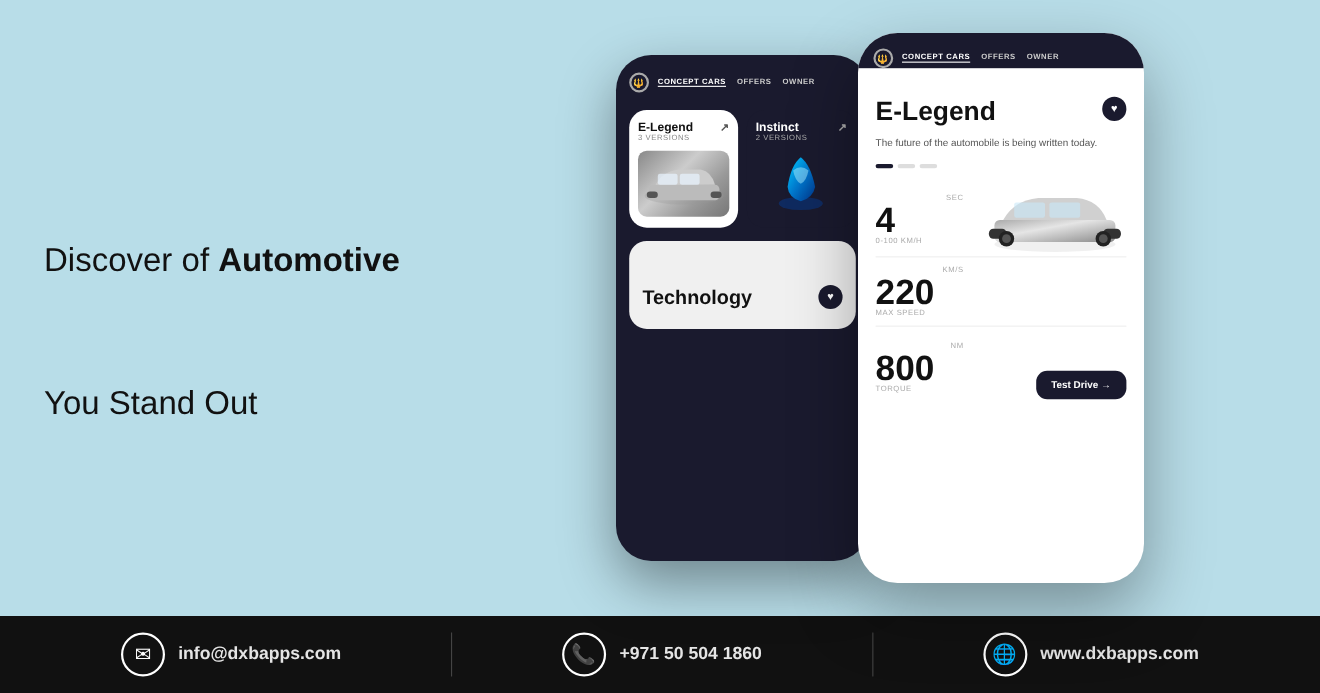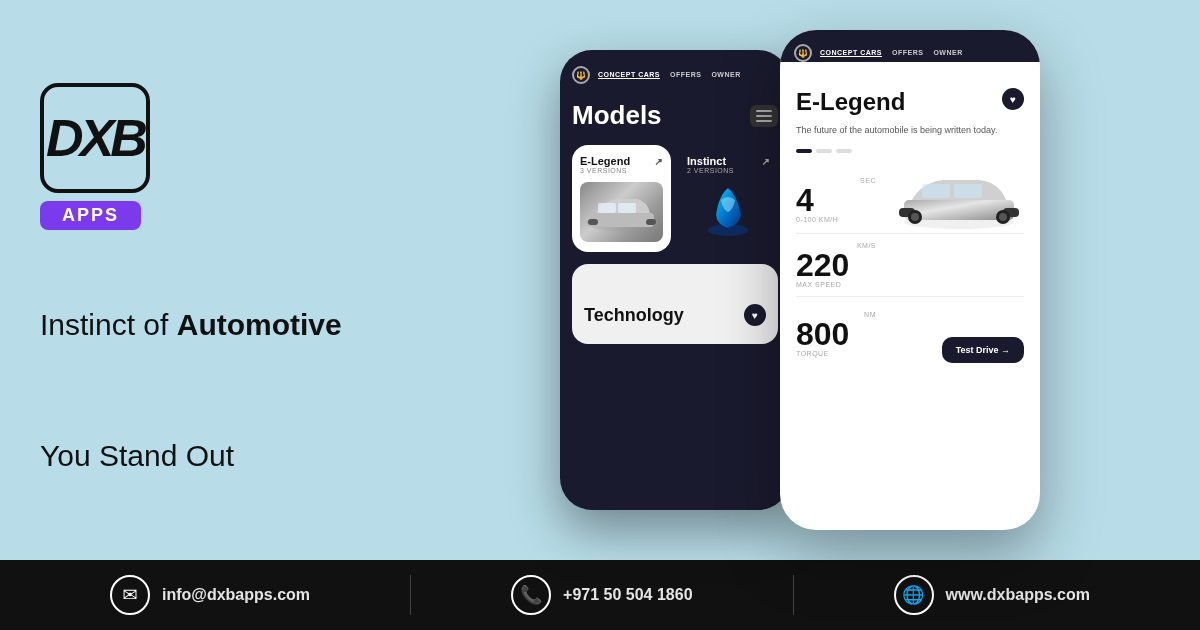--- a/index.html
+++ b/index.html
@@ -440,31 +440,25 @@
       background: #444;
     }
   </style>
 </head>
 <body>
 
 <div class="main-container">
   <div class="content-area">
 
     <div class="left-section">
-      <div class="logo-container">
-        <div class="logo-box">
-          <span class="logo-text-dxb">DXB</span>
-        </div>
-        <div class="apps-badge">APPS</div>
-      </div>
 
       <div class="headline">
         <br>
         <div>
-          <span>Instinct of </span><strong>Automotive</strong>
+          <span>Discover of </span><strong>Automotive</strong>
         </div>
         <br>
         <br>
         <div>You Stand Out</div>
       </div>
     </div>
 
     <div class="phones-area">
 
       <div class="phone-1">
@@ -472,28 +466,20 @@
 
           <div class="phone-nav">
             <div class="peugeot-logo">🔱</div>
             <div class="nav-links">
               <span class="nav-link-active">CONCEPT CARS</span>
               <span>OFFERS</span>
               <span>OWNER</span>
             </div>
           </div>
 
-          <div class="models-header">
-            <span class="models-title">Models</span>
-            <div class="filter-icon">
-              <div class="filter-line"></div>
-              <div class="filter-line"></div>
-              <div class="filter-line"></div>
-            </div>
-          </div>
 
           <div class="cars-grid">
 
             <div class="car-card">
               <div class="car-card-name">
                 <span>E-Legend</span>
                 <span class="car-card-arrow">↗</span>
               </div>
               <div class="car-card-versions">3 VERSIONS</div>
               <div class="car-image-placeholder car-image-silver">

